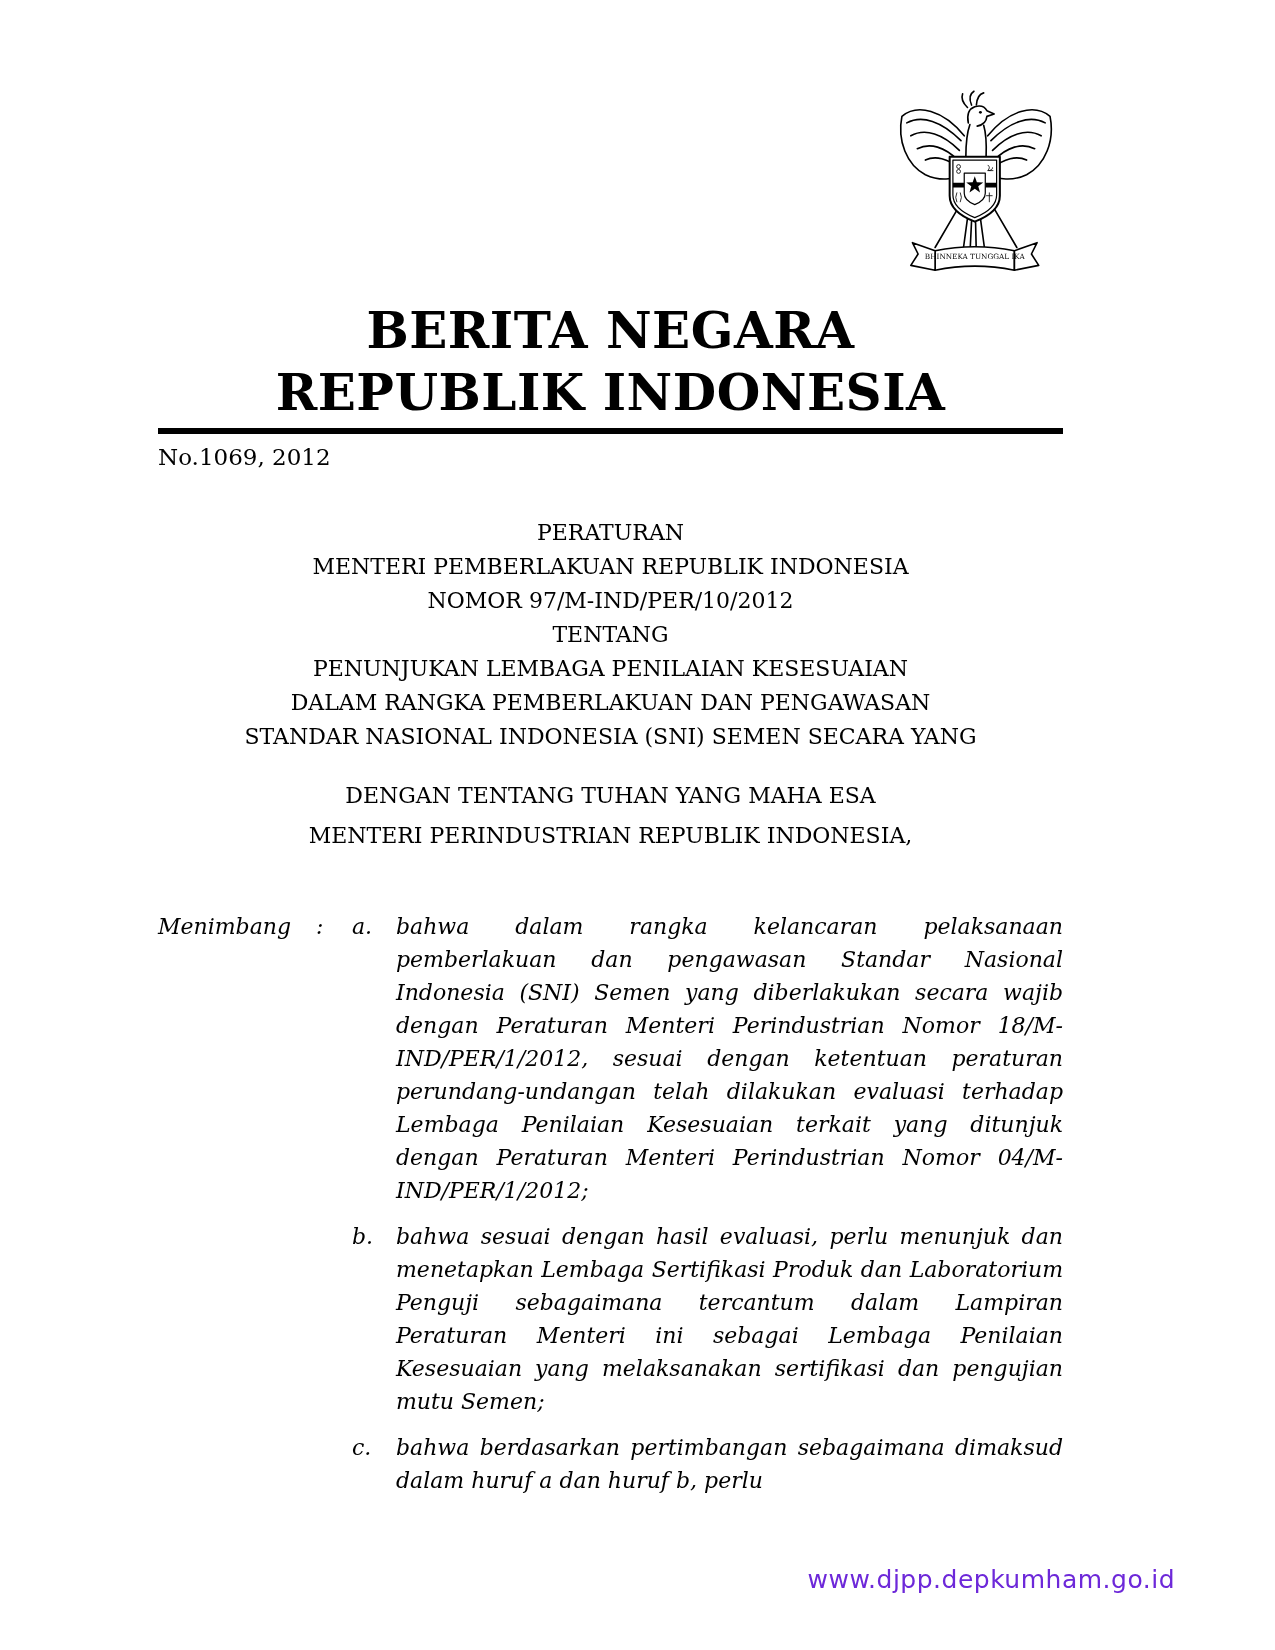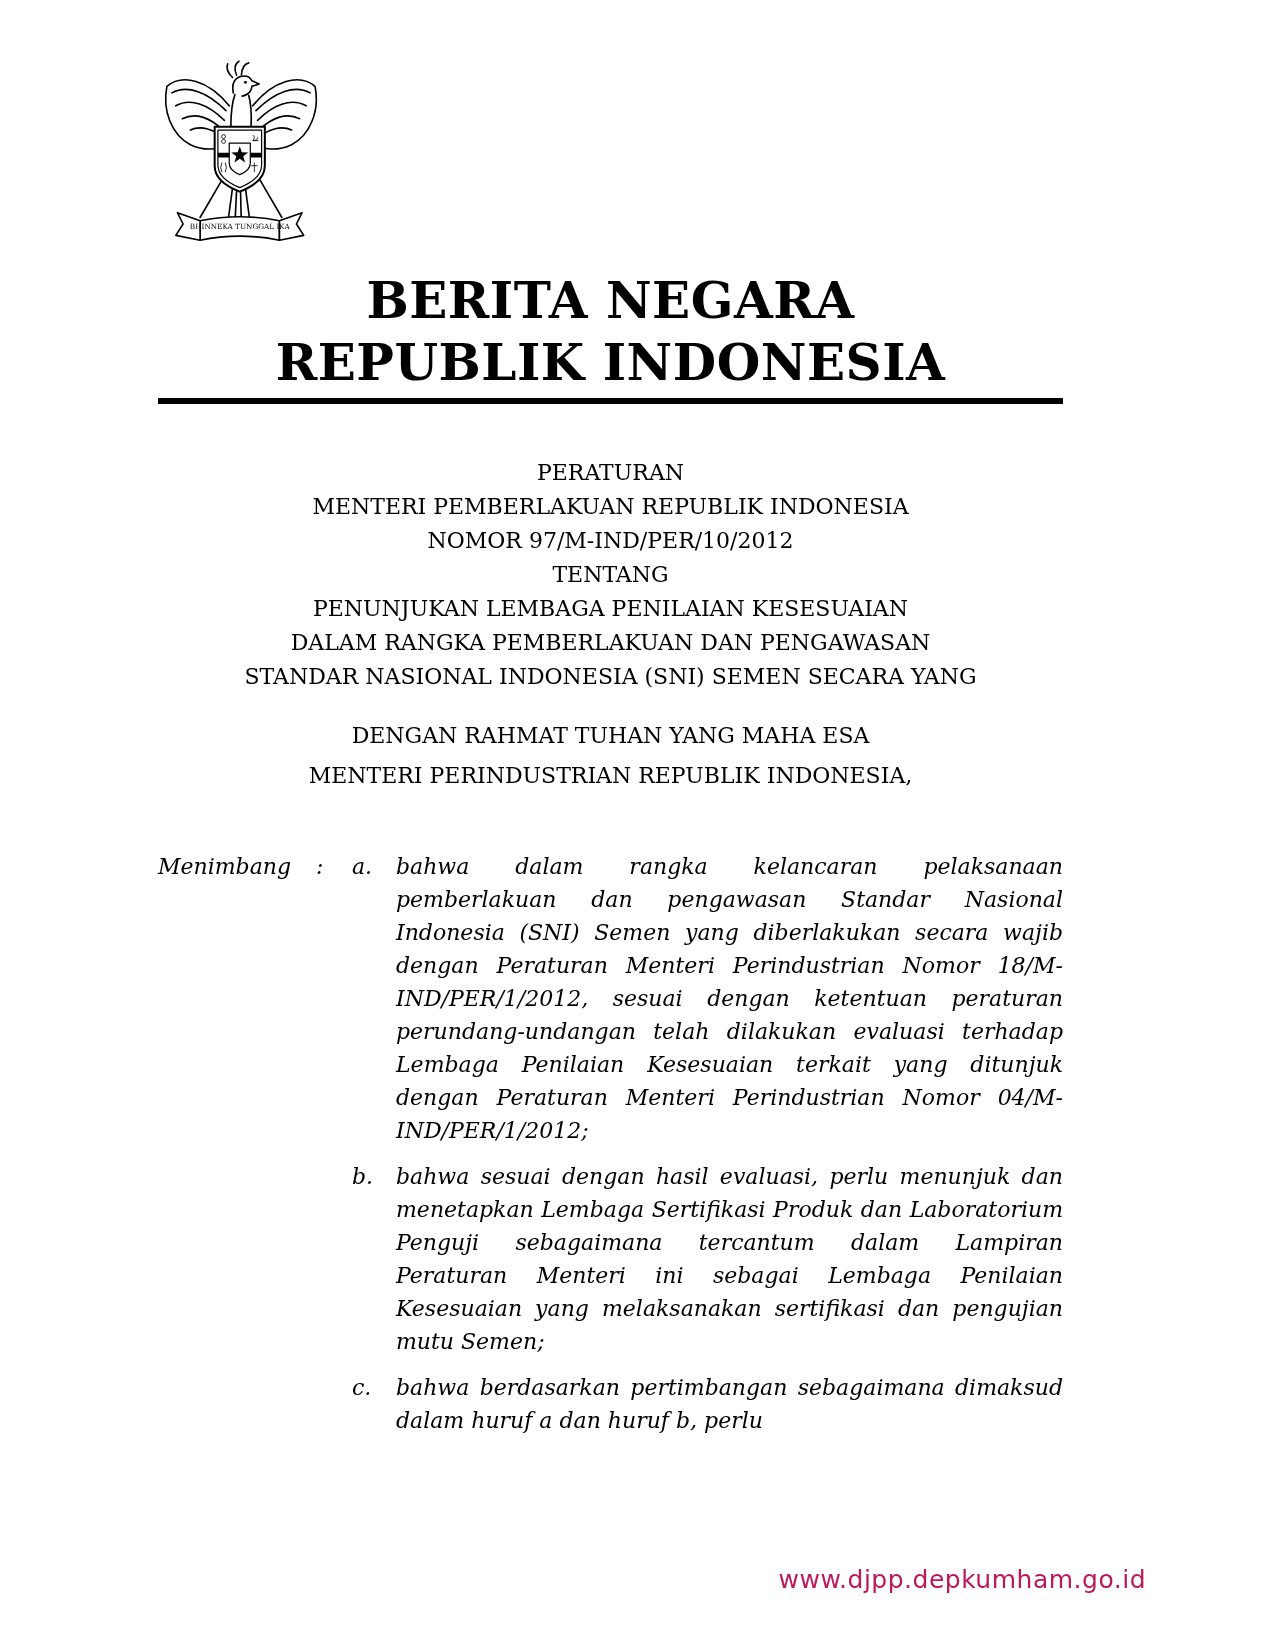--- a/index.html
+++ b/index.html
@@ -2,42 +2,42 @@
 <html><head>
 <meta charset="utf-8">
 <style>
   * { margin:0; padding:0; box-sizing:border-box; }
   html,body { background:#ffffff; }
   .page {
     position:relative; width:1275px; height:1650px; background:#fff;
     font-family:"DejaVu Serif","Liberation Serif",serif; color:#000; overflow:hidden;
   }
   .content { position:absolute; left:158px; top:0; width:905px; }
-  .emblem-wrap { text-align:left; padding-top:58px; }
+  .emblem-wrap { text-align:right; padding-top:88px; }
   .emblem-wrap svg { display:inline-block; }
   .masthead { text-align:center; font-weight:bold; font-size:50px; line-height:62px; margin-top:12px; letter-spacing:0.5px; }
   .rule { height:6px; background:#000; margin-top:4px; }
   .issue-row { display:flex; margin-top:8px; font-size:23px; line-height:30px; }
   .issue-no { width:317px; }
   .issue-subject { flex:1; }
   .subject-l1 { text-align:justify; text-align-last:justify; }
   .subject-l2 { text-align:left; }
   .title-block { margin-top:44px; text-align:center; font-size:22px; line-height:34px; }
   .preamble { margin-top:22px; text-align:center; font-size:22px; line-height:40px; }
   .considering { display:flex; margin-top:54px; font-size:22px; line-height:33px;font-style:italic; }
   .c-label { width:158px; flex:0 0 158px; }
   .c-colon { width:36px; flex:0 0 36px; }
   .c-items { flex:1; }
   .c-item { display:flex; margin-bottom:13px; }
   .c-letter { width:44px; flex:0 0 44px; }
   .c-text { flex:1; text-align:justify; }
   .watermark {
-    position:absolute; right:129px; bottom:56px;
+    position:absolute; right:100px; bottom:56px;
     font-family:"DejaVu Sans","Liberation Sans",sans-serif;
-    font-size:25px; color:#be185d; letter-spacing:0.5px;
+    font-size:25px; color:#6d28d9; letter-spacing:0.5px;
   }
 </style>
 </head>
 <body>
 
 <div class="page">
   <div class="content">
 
     <div class="emblem-wrap">
       <svg width="170" height="196" viewBox="0 0 210 240" aria-hidden="true">
@@ -90,34 +90,35 @@
     </div>
 
     <div class="masthead">
       <div>BERITA NEGARA</div>
       <div>REPUBLIK INDONESIA</div>
     </div>
 
     <div class="rule"></div>
 
     <div class="issue-row">
+      <div class="issue-no">No.1069, 2012</div>
     </div>
 
     <div class="title-block">
       <div>PERATURAN</div>
       <div>MENTERI PEMBERLAKUAN REPUBLIK INDONESIA</div>
       <div>NOMOR 97/M-IND/PER/10/2012</div>
       <div>TENTANG</div>
       <div>PENUNJUKAN LEMBAGA PENILAIAN KESESUAIAN</div>
       <div>DALAM RANGKA PEMBERLAKUAN DAN PENGAWASAN</div>
       <div>STANDAR NASIONAL INDONESIA (SNI) SEMEN SECARA YANG</div>
     </div>
 
     <div class="preamble">
-      <div>DENGAN RAHMAT TUHAN YANG MAHA ESA</div>
+      <div>DENGAN TENTANG TUHAN YANG MAHA ESA</div>
       <div>MENTERI PERINDUSTRIAN REPUBLIK INDONESIA,</div>
     </div>
 
     <div class="considering">
       <div class="c-label">Menimbang</div>
       <div class="c-colon">:</div>
       <div class="c-items">
         <div class="c-item">
           <span class="c-letter">a.</span>
           <div class="c-text">bahwa dalam rangka kelancaran pelaksanaan pemberlakuan dan pengawasan Standar Nasional Indonesia (SNI) Semen yang diberlakukan secara wajib dengan Peraturan Menteri Perindustrian Nomor 18/M-IND/PER/1/2012, sesuai dengan ketentuan peraturan perundang-undangan telah dilakukan evaluasi terhadap Lembaga Penilaian Kesesuaian terkait yang ditunjuk dengan Peraturan Menteri Perindustrian Nomor 04/M-IND/PER/1/2012;</div>

